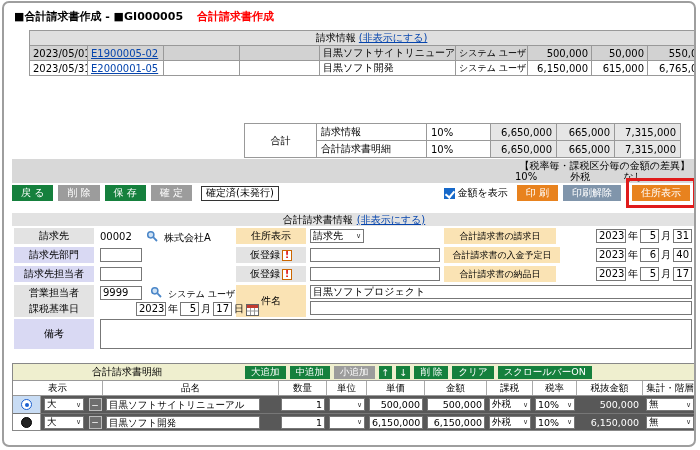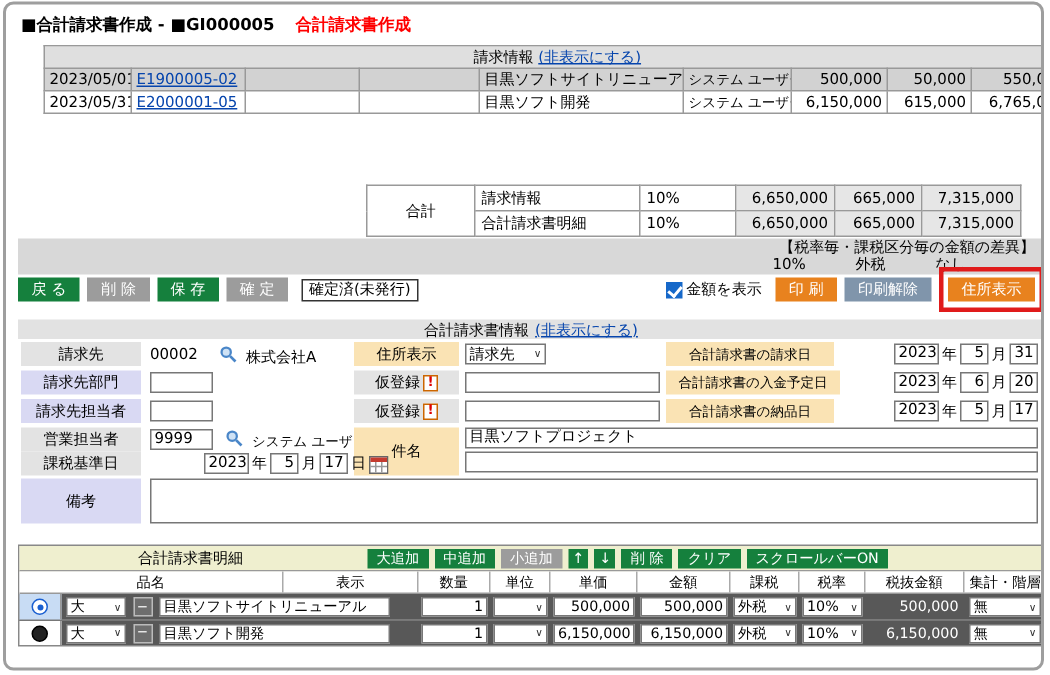--- a/index.html
+++ b/index.html
@@ -232,21 +232,21 @@
       <span>仮登録</span>
       <span class="warn"></span>
     </div>
   <span class="abs inp" style="left:306px;top:245px;width:130px;"></span>
   <div class="abs flabel pch fs9" style="left:440px;top:244px;width:116px;">合計請求書の入金予定日</div>
   <div class="abs dategroup" style="left:556px;top:244px;">
     <span class="inp dt-y">2023</span>
       <span class="sfx">年</span>
     <span class="inp dt-m">6</span>
       <span class="sfx">月</span>
-    <span class="inp dt-m">20</span>
+    <span class="inp dt-m">40</span>
       <span class="sfx">日</span>
     <span class="calicon">
         <svg width="13" height="13" viewBox="0 0 13 13">
           <rect x="0.5" y="1.5" width="12" height="11" fill="#fff" stroke="#666"></rect>
           <rect x="1" y="2" width="11" height="3" fill="#c43b2f"></rect>
           <line x1="1" y1="8" x2="12" y2="8" stroke="#999"></line>
           <line x1="4.5" y1="5" x2="4.5" y2="12" stroke="#999"></line>
           <line x1="8.5" y1="5" x2="8.5" y2="12" stroke="#999"></line>
         </svg>
       </span>
@@ -317,22 +317,22 @@
       <span class="btn blue h13">大追加</span>
       <span class="btn blue h13">中追加</span>
       <span class="btn gray h13">小追加</span>
       <span class="btn blue h13" style="padding:0 3px;">↑</span>
       <span class="btn blue h13" style="padding:0 3px;">↓</span>
       <span class="btn blue h13">削 除</span>
       <span class="btn blue h13">クリア</span>
       <span class="btn blue h13">スクロールバーON</span>
     </div>
     <div class="dcols">
+      <span style="width:90px">表示</span>
       <span style="width:176px">品名</span>
-      <span style="width:90px">表示</span>
       <span style="width:48px">数量</span>
       <span style="width:40px">単位</span>
       <span style="width:58px">単価</span>
       <span style="width:62px">金額</span>
       <span style="width:46px">課税</span>
       <span style="width:44px">税率</span>
       <span style="width:66px">税抜金額</span>
       <span style="width:54px;border-right:none">集計・階層</span>
     </div>
     <div class="drow">

